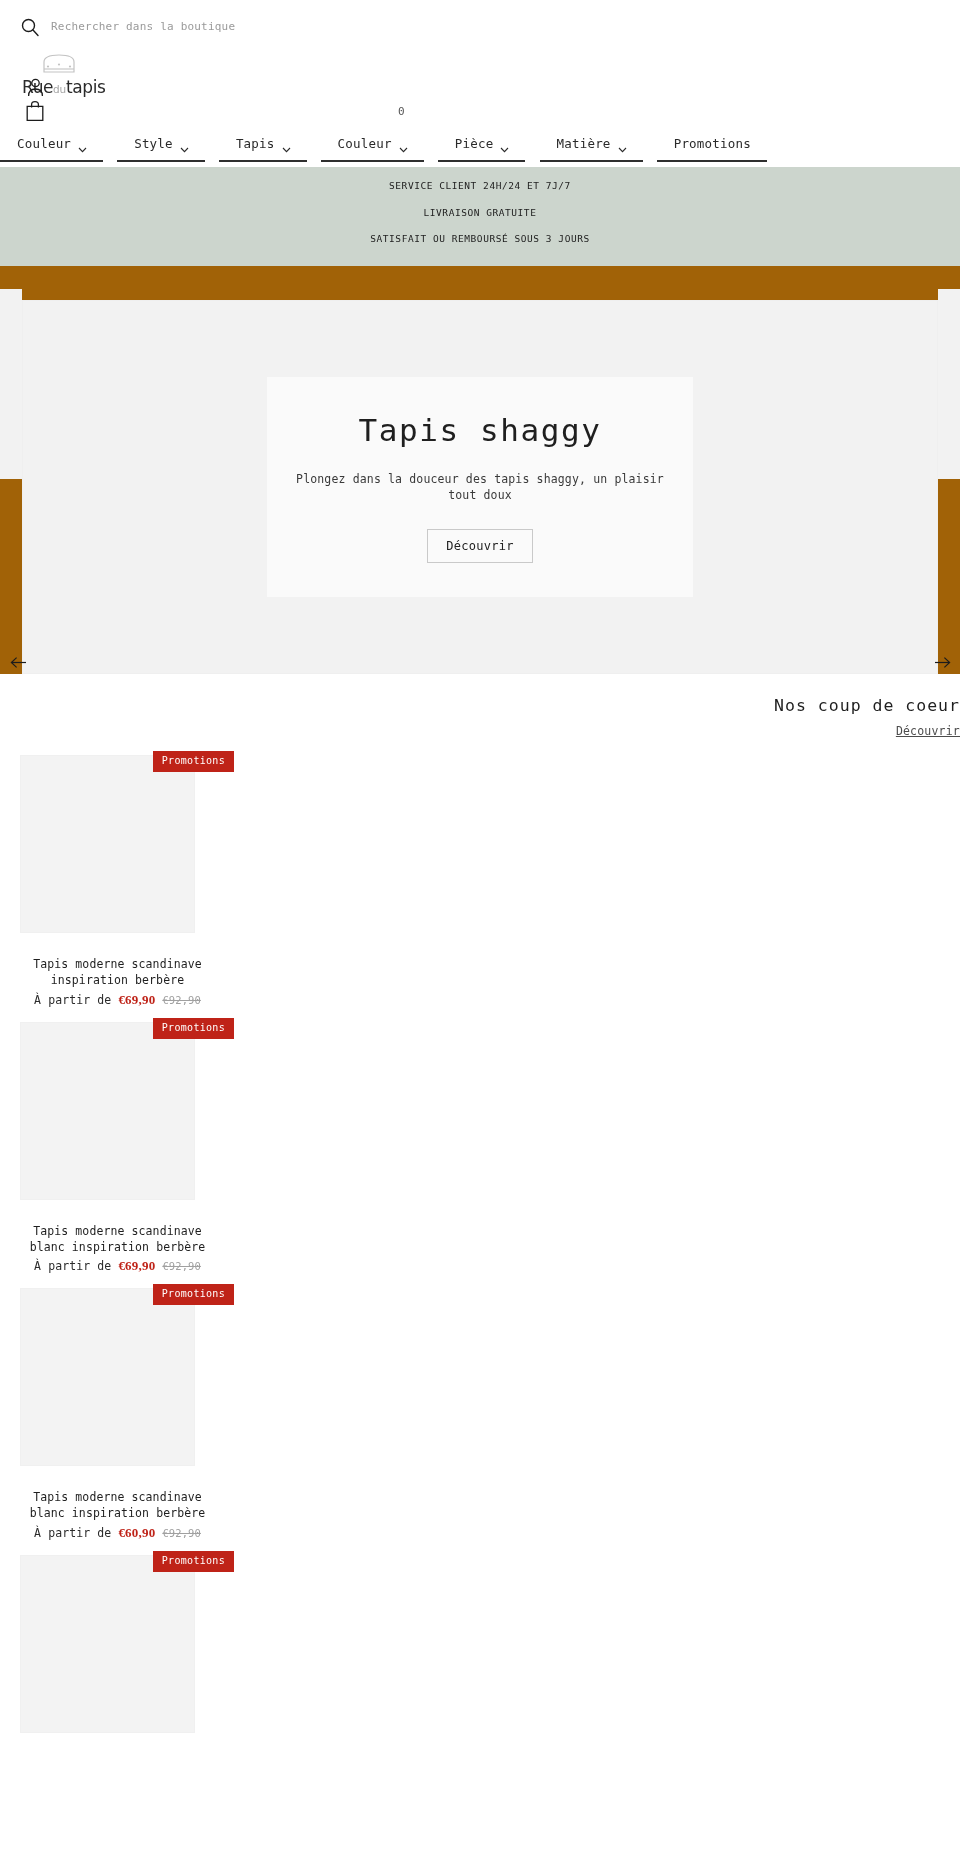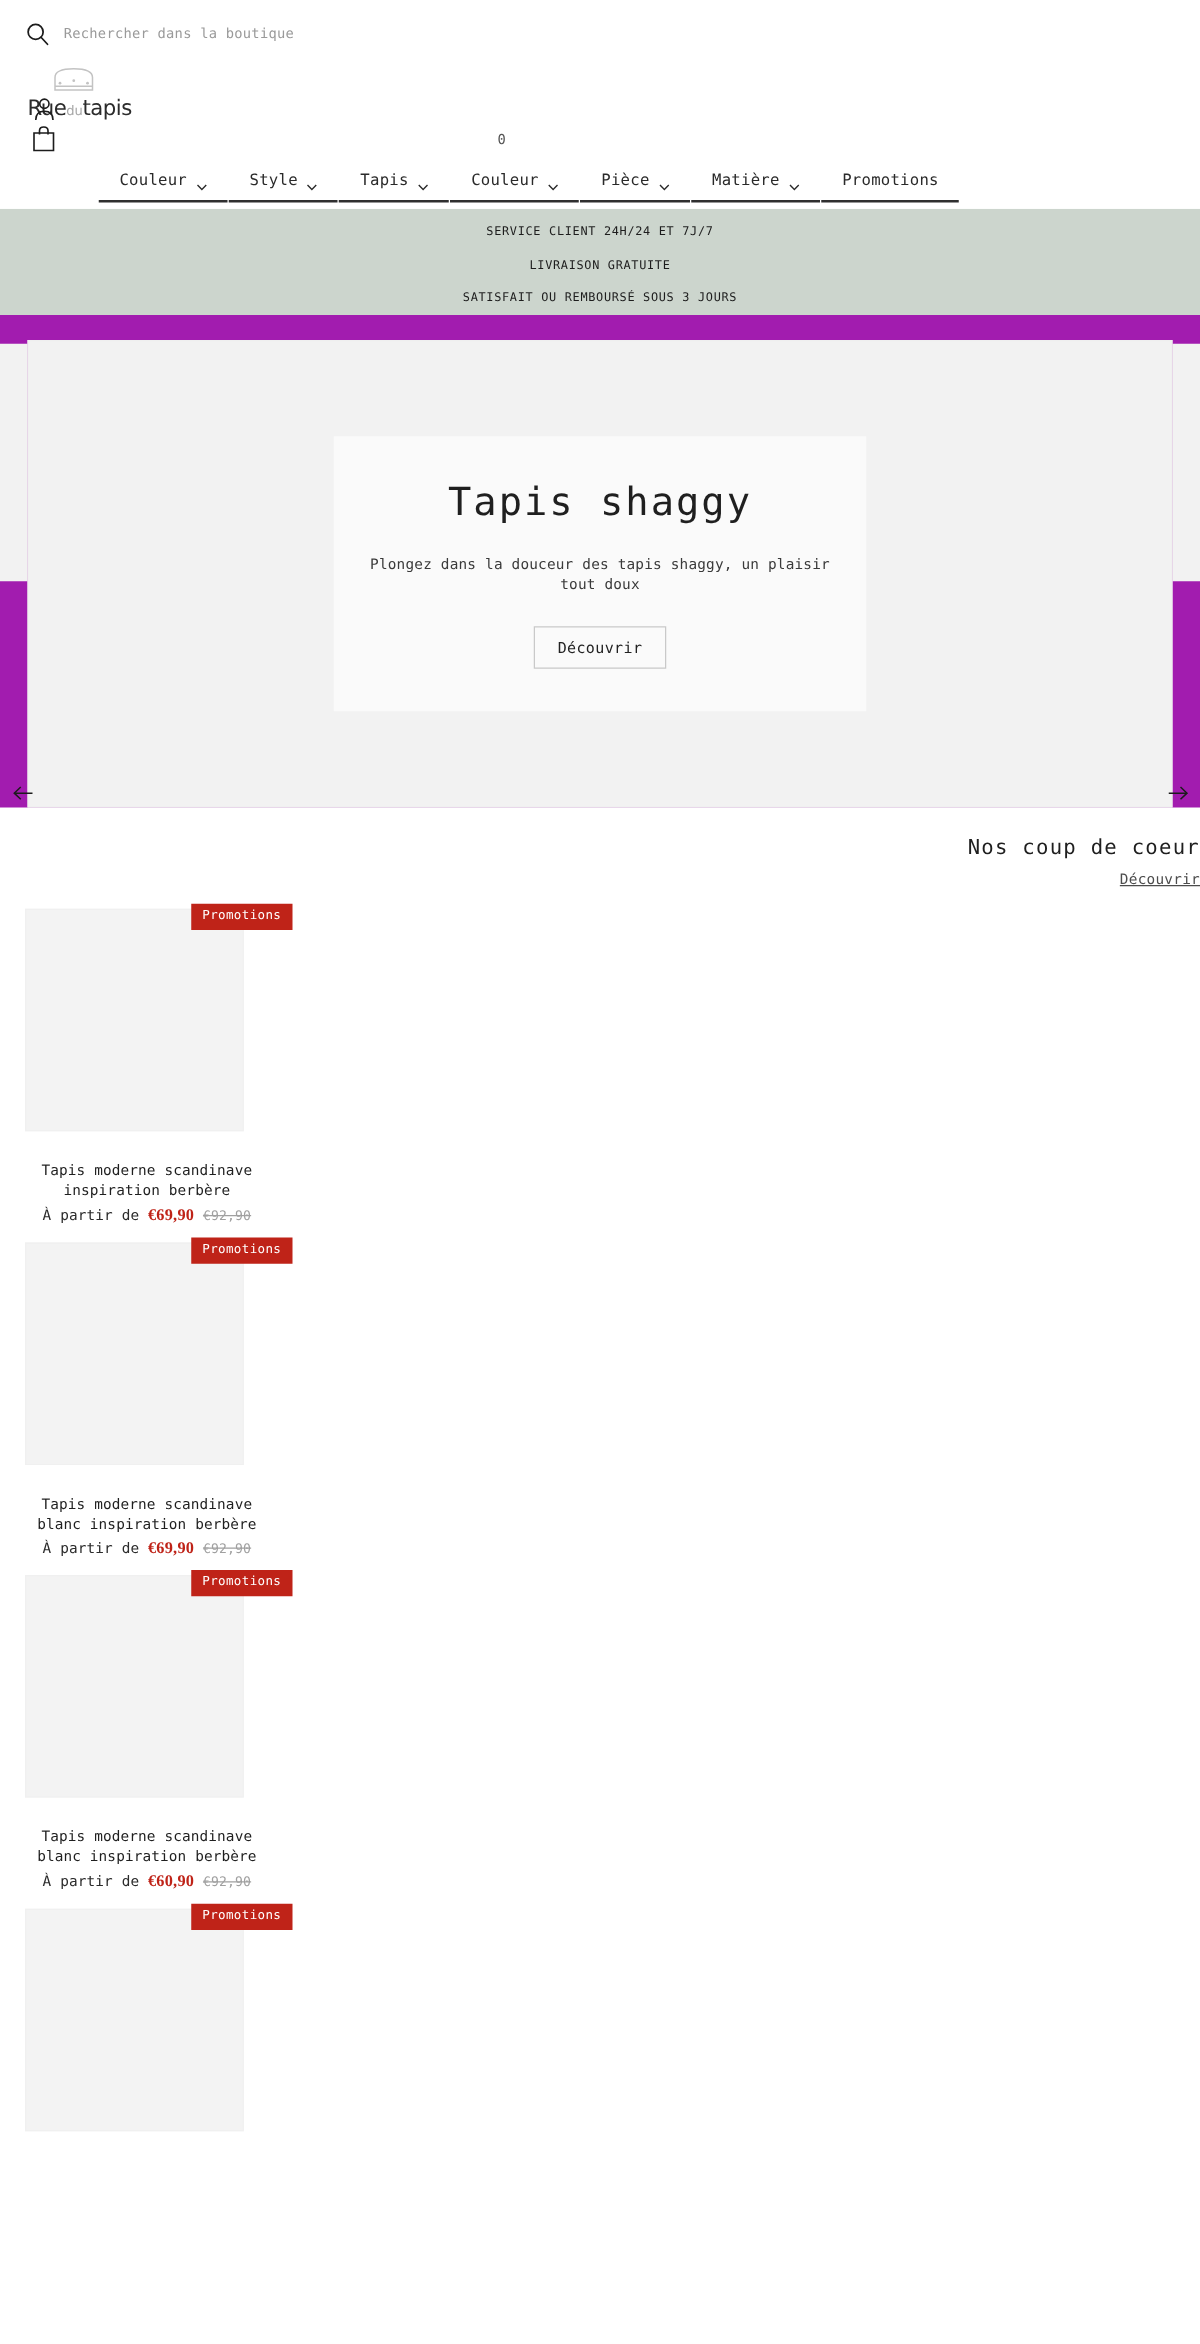--- a/index.html
+++ b/index.html
@@ -68,21 +68,21 @@
   }
 
   
   .nav {
     position: absolute;
     left: 0;
     top: 134px;
     width: 768px;
     height: 33px;
     display: flex;
-    justify-content: flex-end;
+    justify-content: space-between;
     align-items: flex-start;
     gap: 0;
   }
   .nav-item {
     position: relative;
     padding: 2px 17px 11px 17px;
     font-size: 12.5px;
     color: #2a2a2a;
     letter-spacing: 0.2px;
     display: flex;
@@ -98,36 +98,36 @@
     height: 2px;
     background: #2f2f2f;
   }
   .chev { display:block; width: 9px; height: 6px; }
 
   
   .announce {
     background: #ccd5cd;
     padding: 14px 0 16px 0;
     text-align: center;
-    height: 85px;
+    height: 99px;
   }
   .announce div {
     font-size: 9.5px;
     letter-spacing: 0.55px;
     color: #1d1d1d;
     line-height: 1;
     margin: 0 0 17px 0;
   }
   .announce div:last-child { margin-bottom: 0; }
 
   
   .hero-wrap {
     position: relative;
-    background: #a21caf;
-    padding: 20px 0 0 0;
+    background: #a16207;
+    padding: 34px 0 0 0;
   }
   .hero {
     position: relative;
     margin: 0 22px;
     height: 374px;
     background: #f2f2f2;
     display: flex;
     align-items: center;
     justify-content: center;
     border: 1px solid #efefef;

